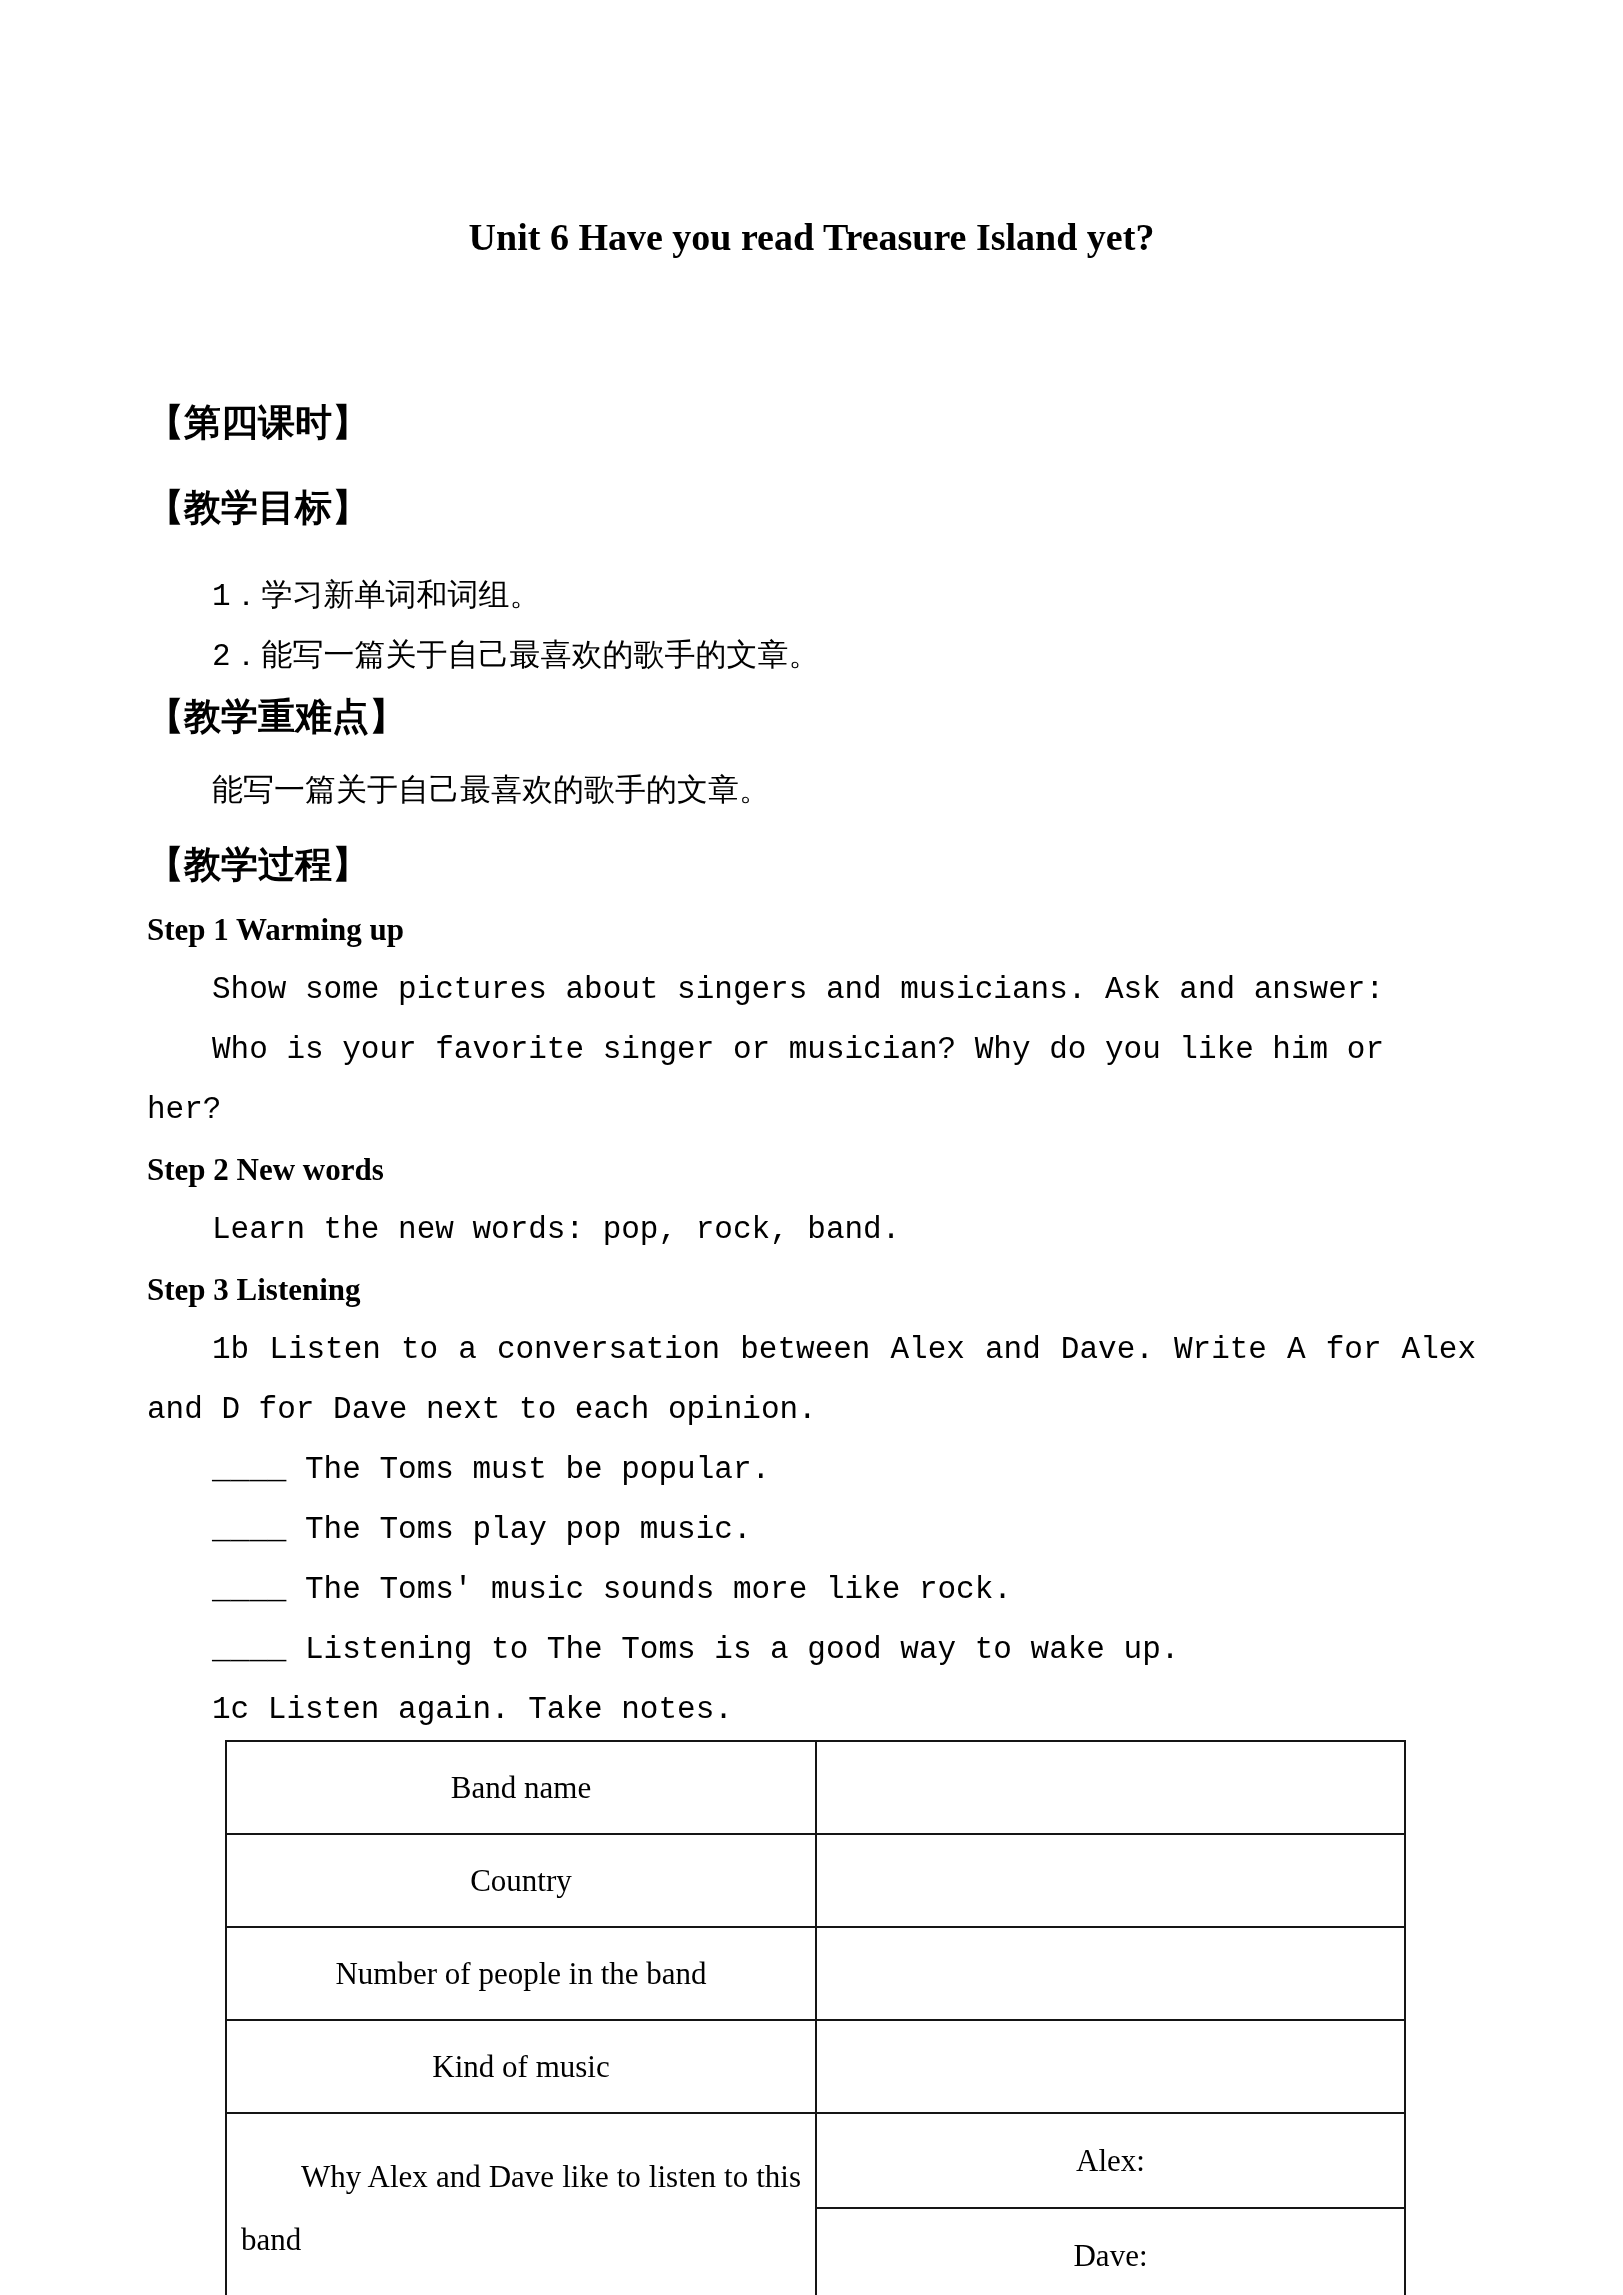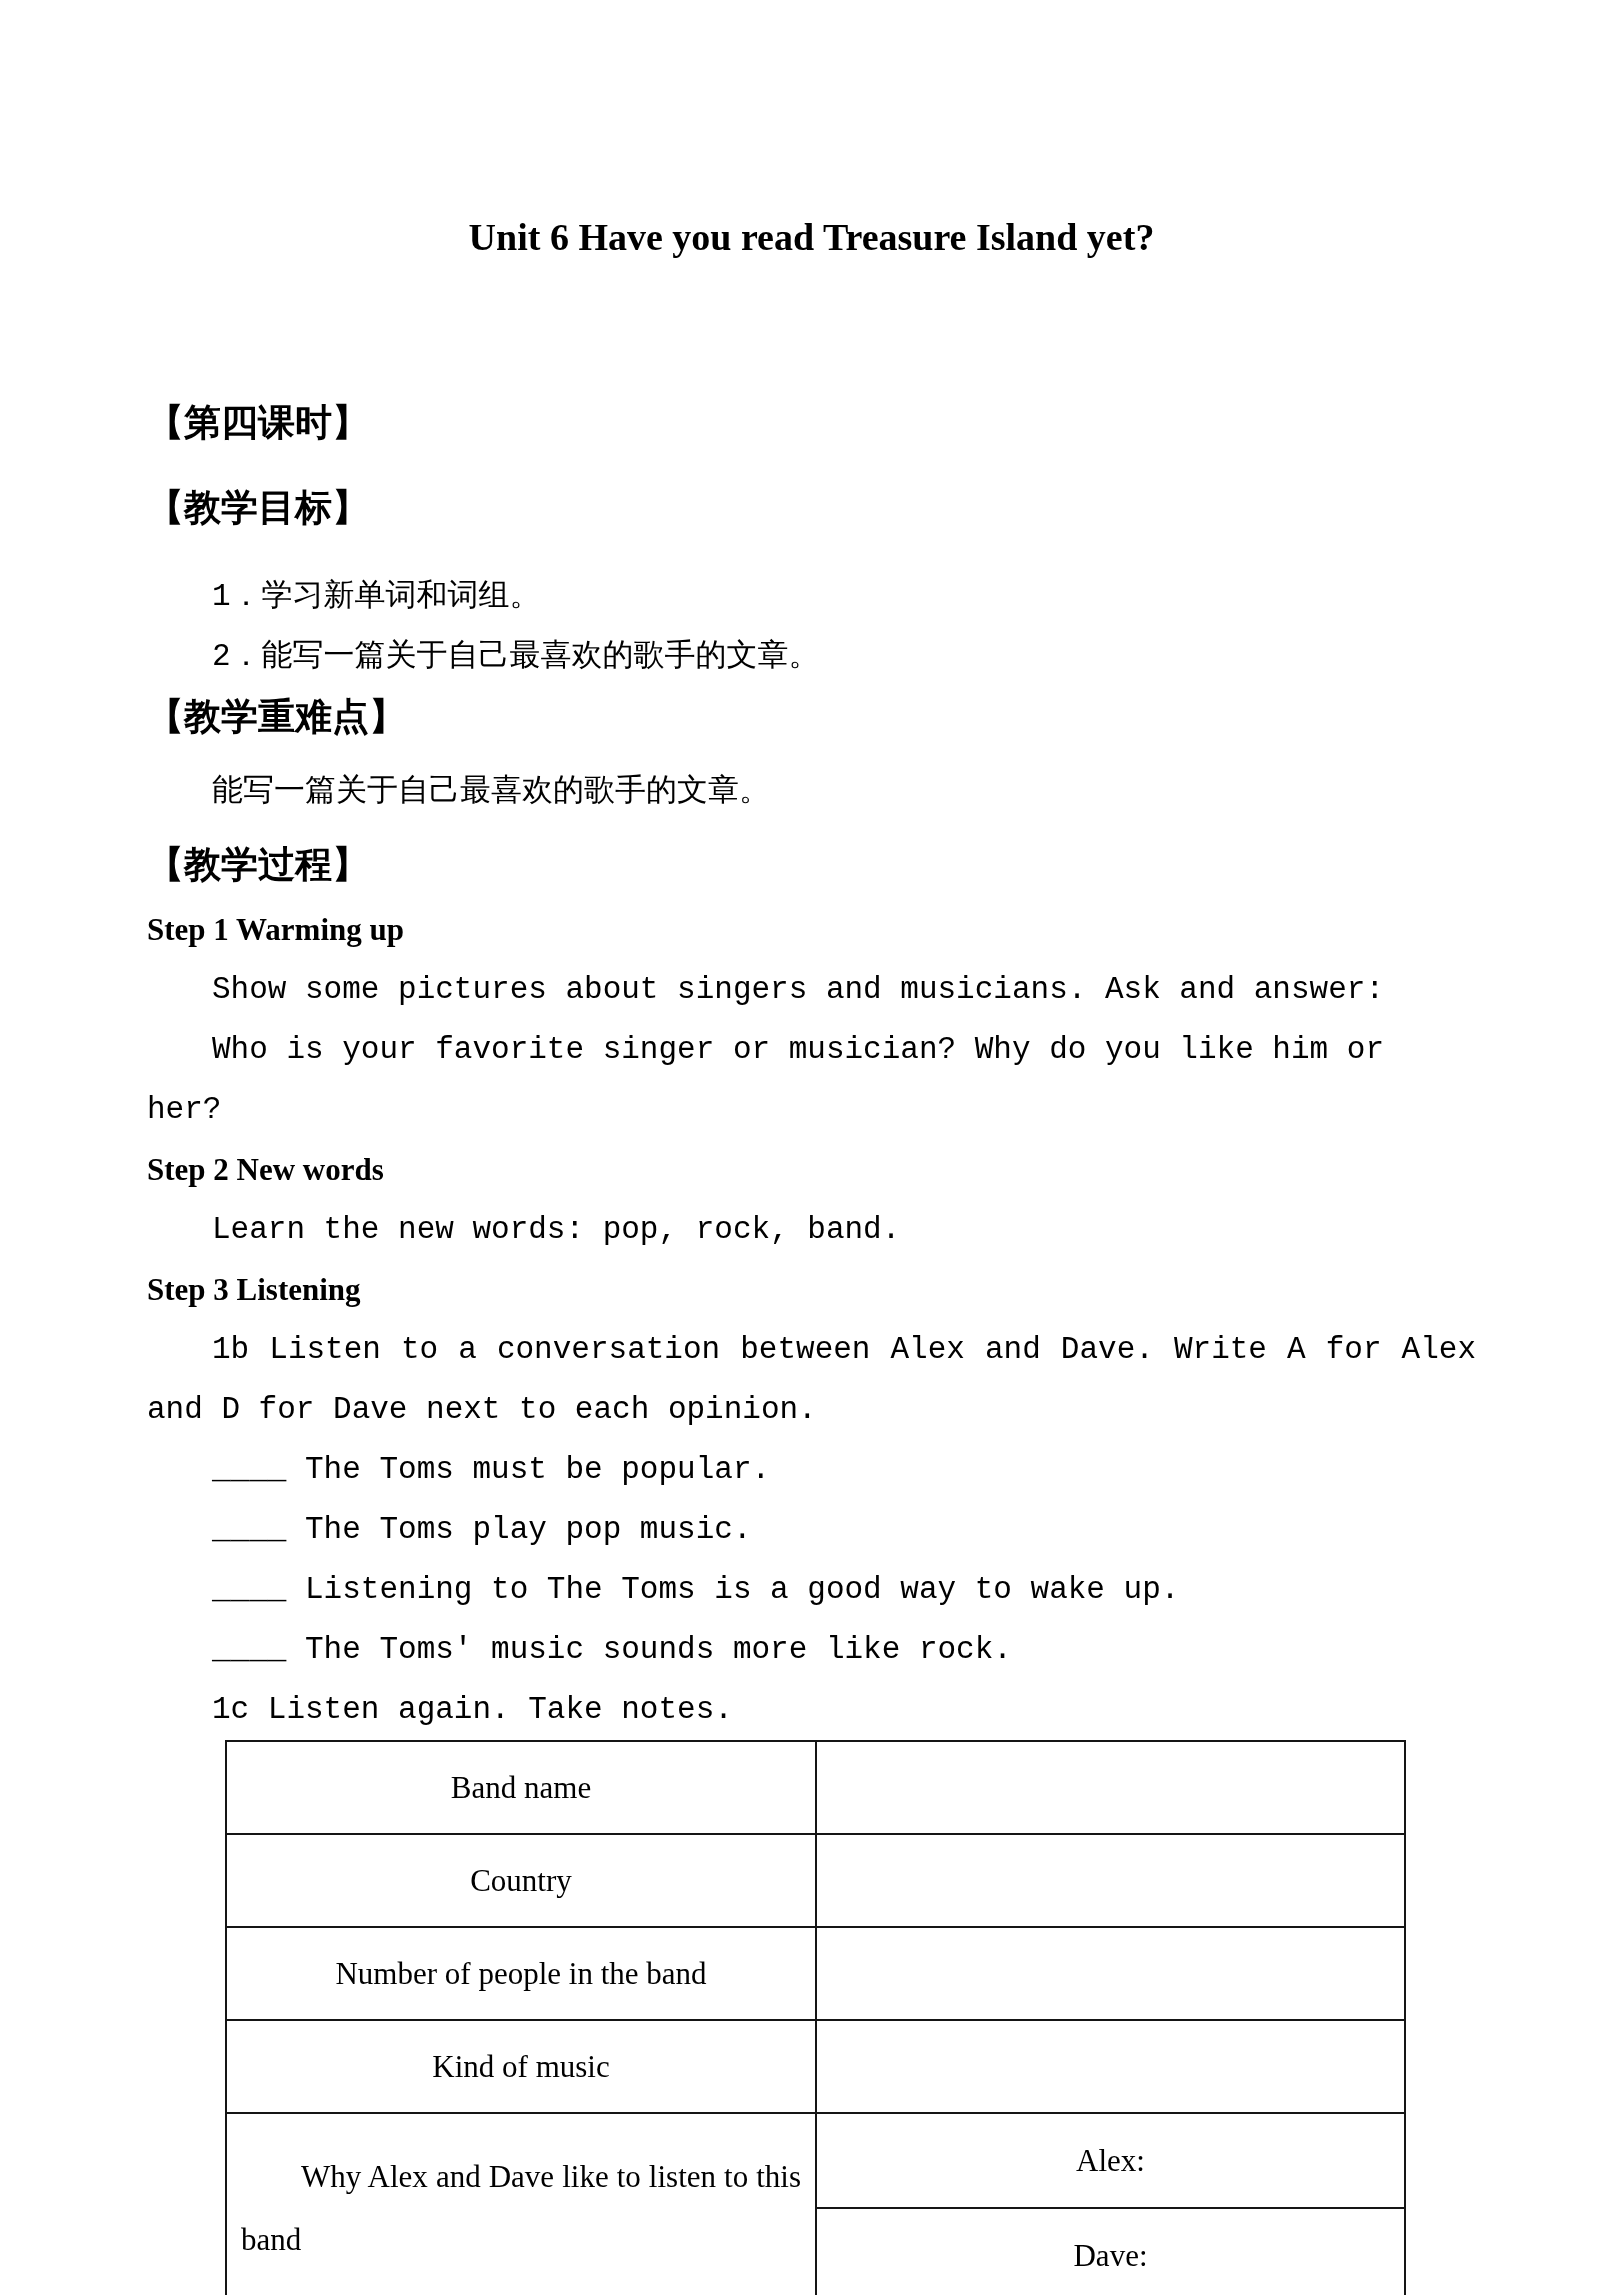--- a/index.html
+++ b/index.html
@@ -129,23 +129,23 @@
   <p class="para indent">Learn the new words: pop, rock, band.</p>
 
   <p class="step-heading">Step 3 Listening</p>
 
   <p class="para indent justify">1b Listen to a conversation between Alex and Dave. Write A for Alex and D for Dave next to each opinion.</p>
 
   <p class="para indent">____ The Toms must be popular.</p>
 
   <p class="para indent">____ The Toms play pop music.</p>
 
+  <p class="para indent">____ The Toms' music sounds more like rock.</p>
+
   <p class="para indent">____ Listening to The Toms is a good way to wake up.</p>
-
-  <p class="para indent">____ The Toms' music sounds more like rock.</p>
 
   <p class="para indent">1c Listen again. Take notes.</p>
 
   <table class="notes-table">
     <colgroup>
       <col style="width:590px">
       <col style="width:589px">
     </colgroup>
     <tbody>
         <tr class="row-std">

